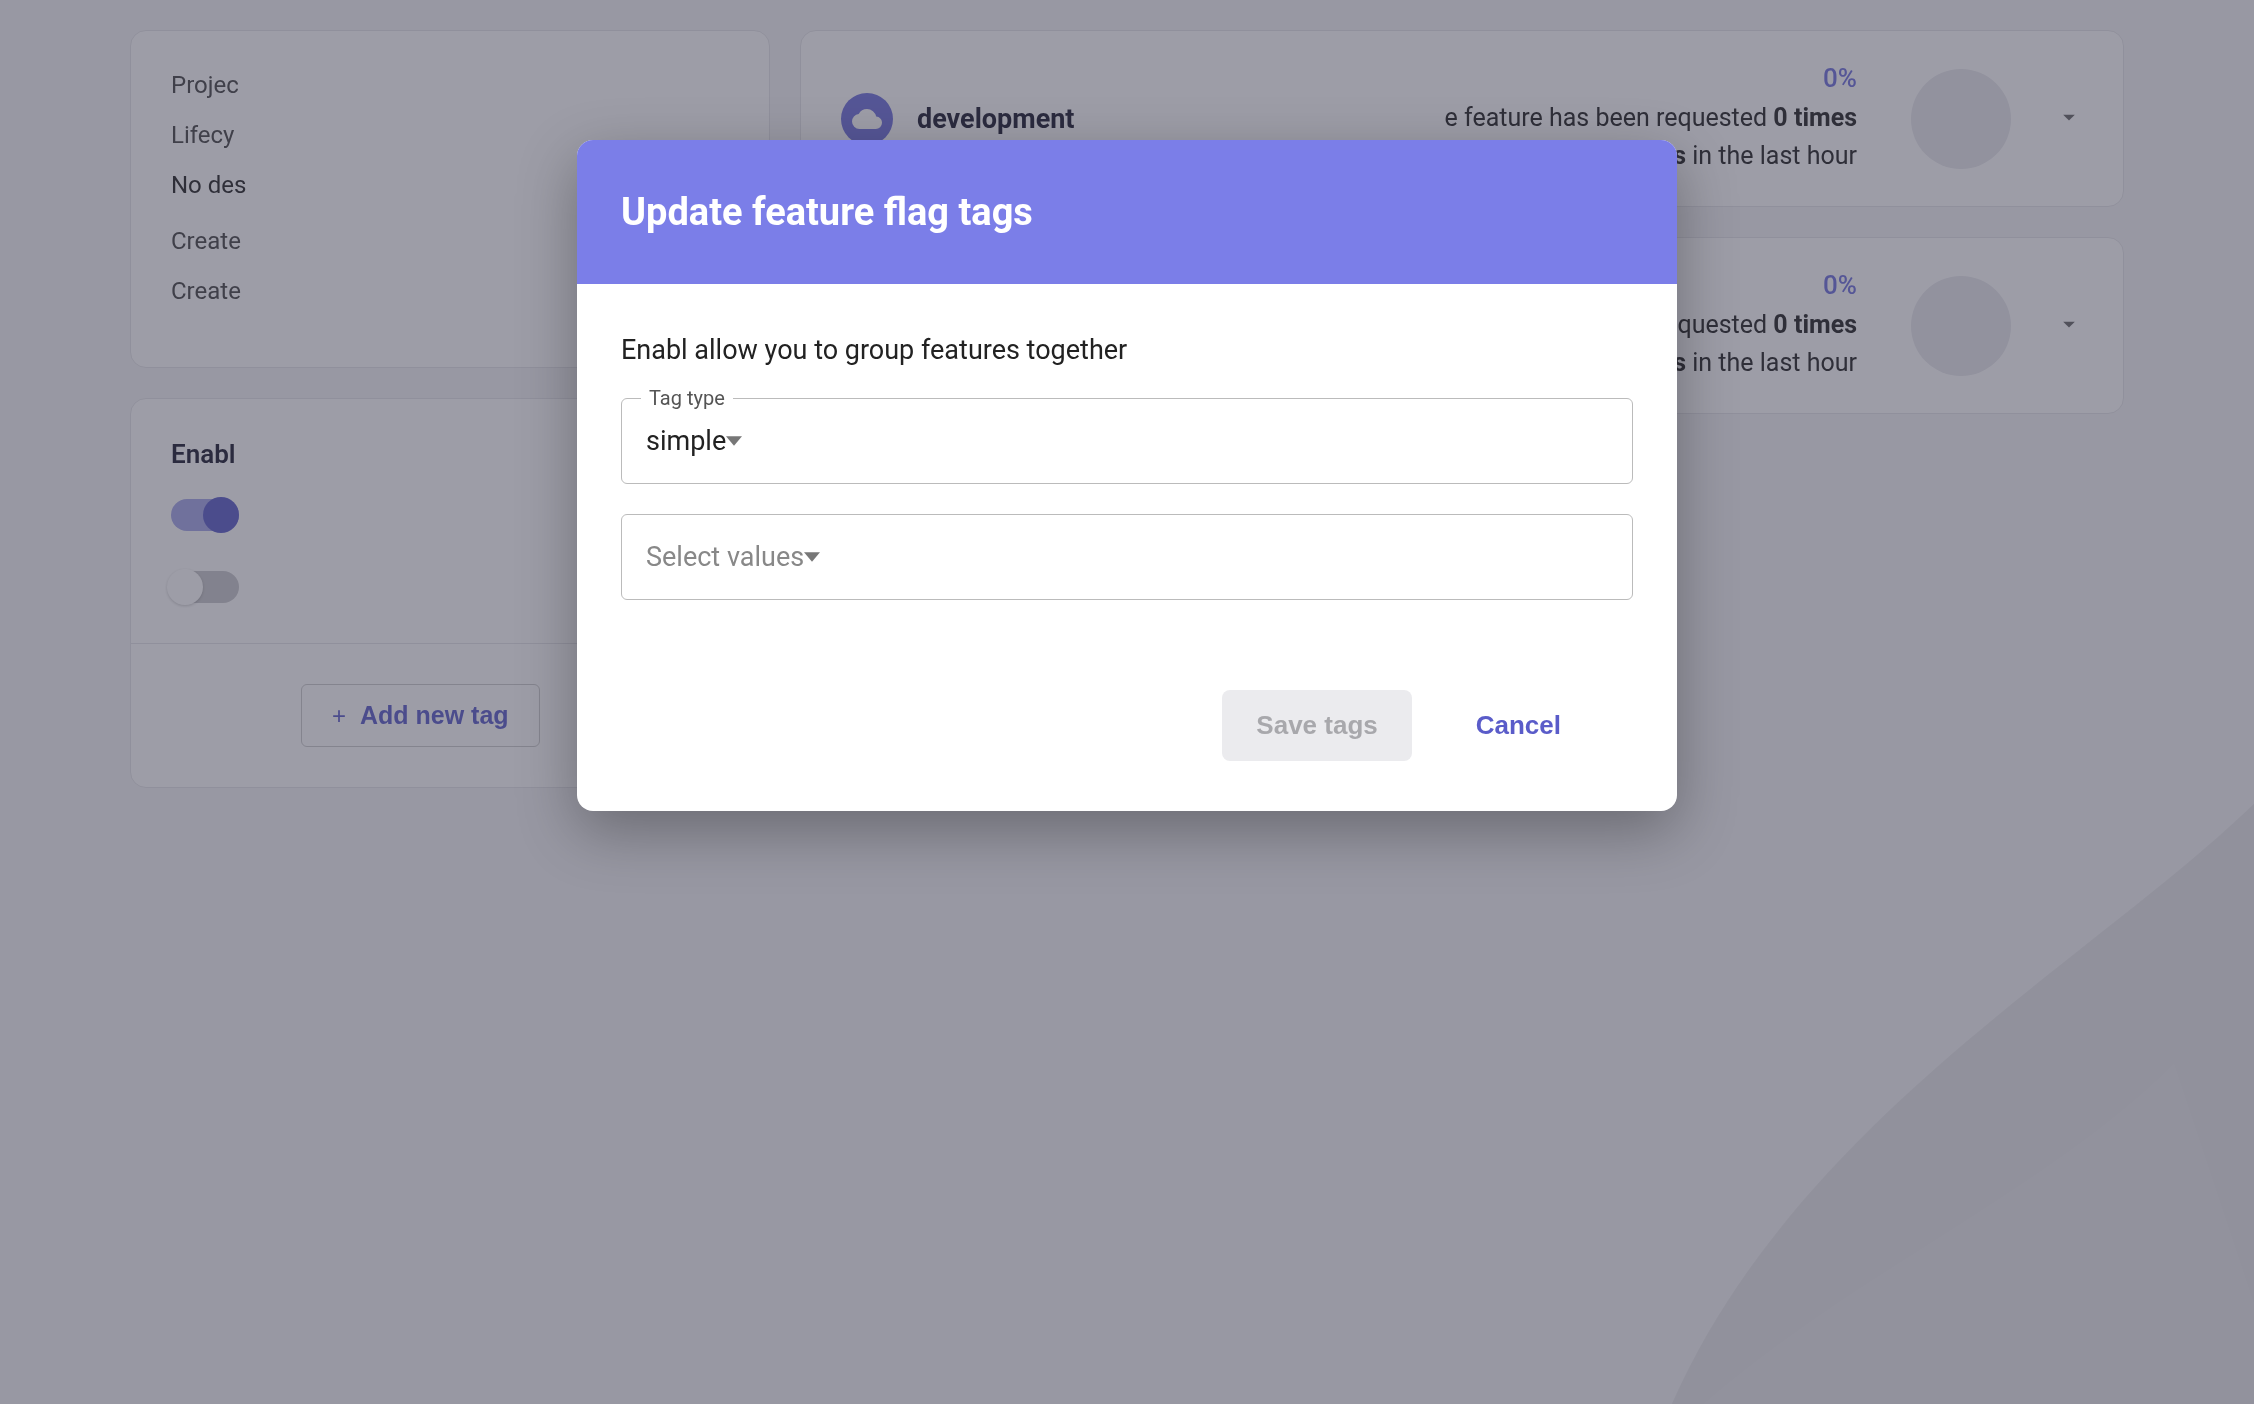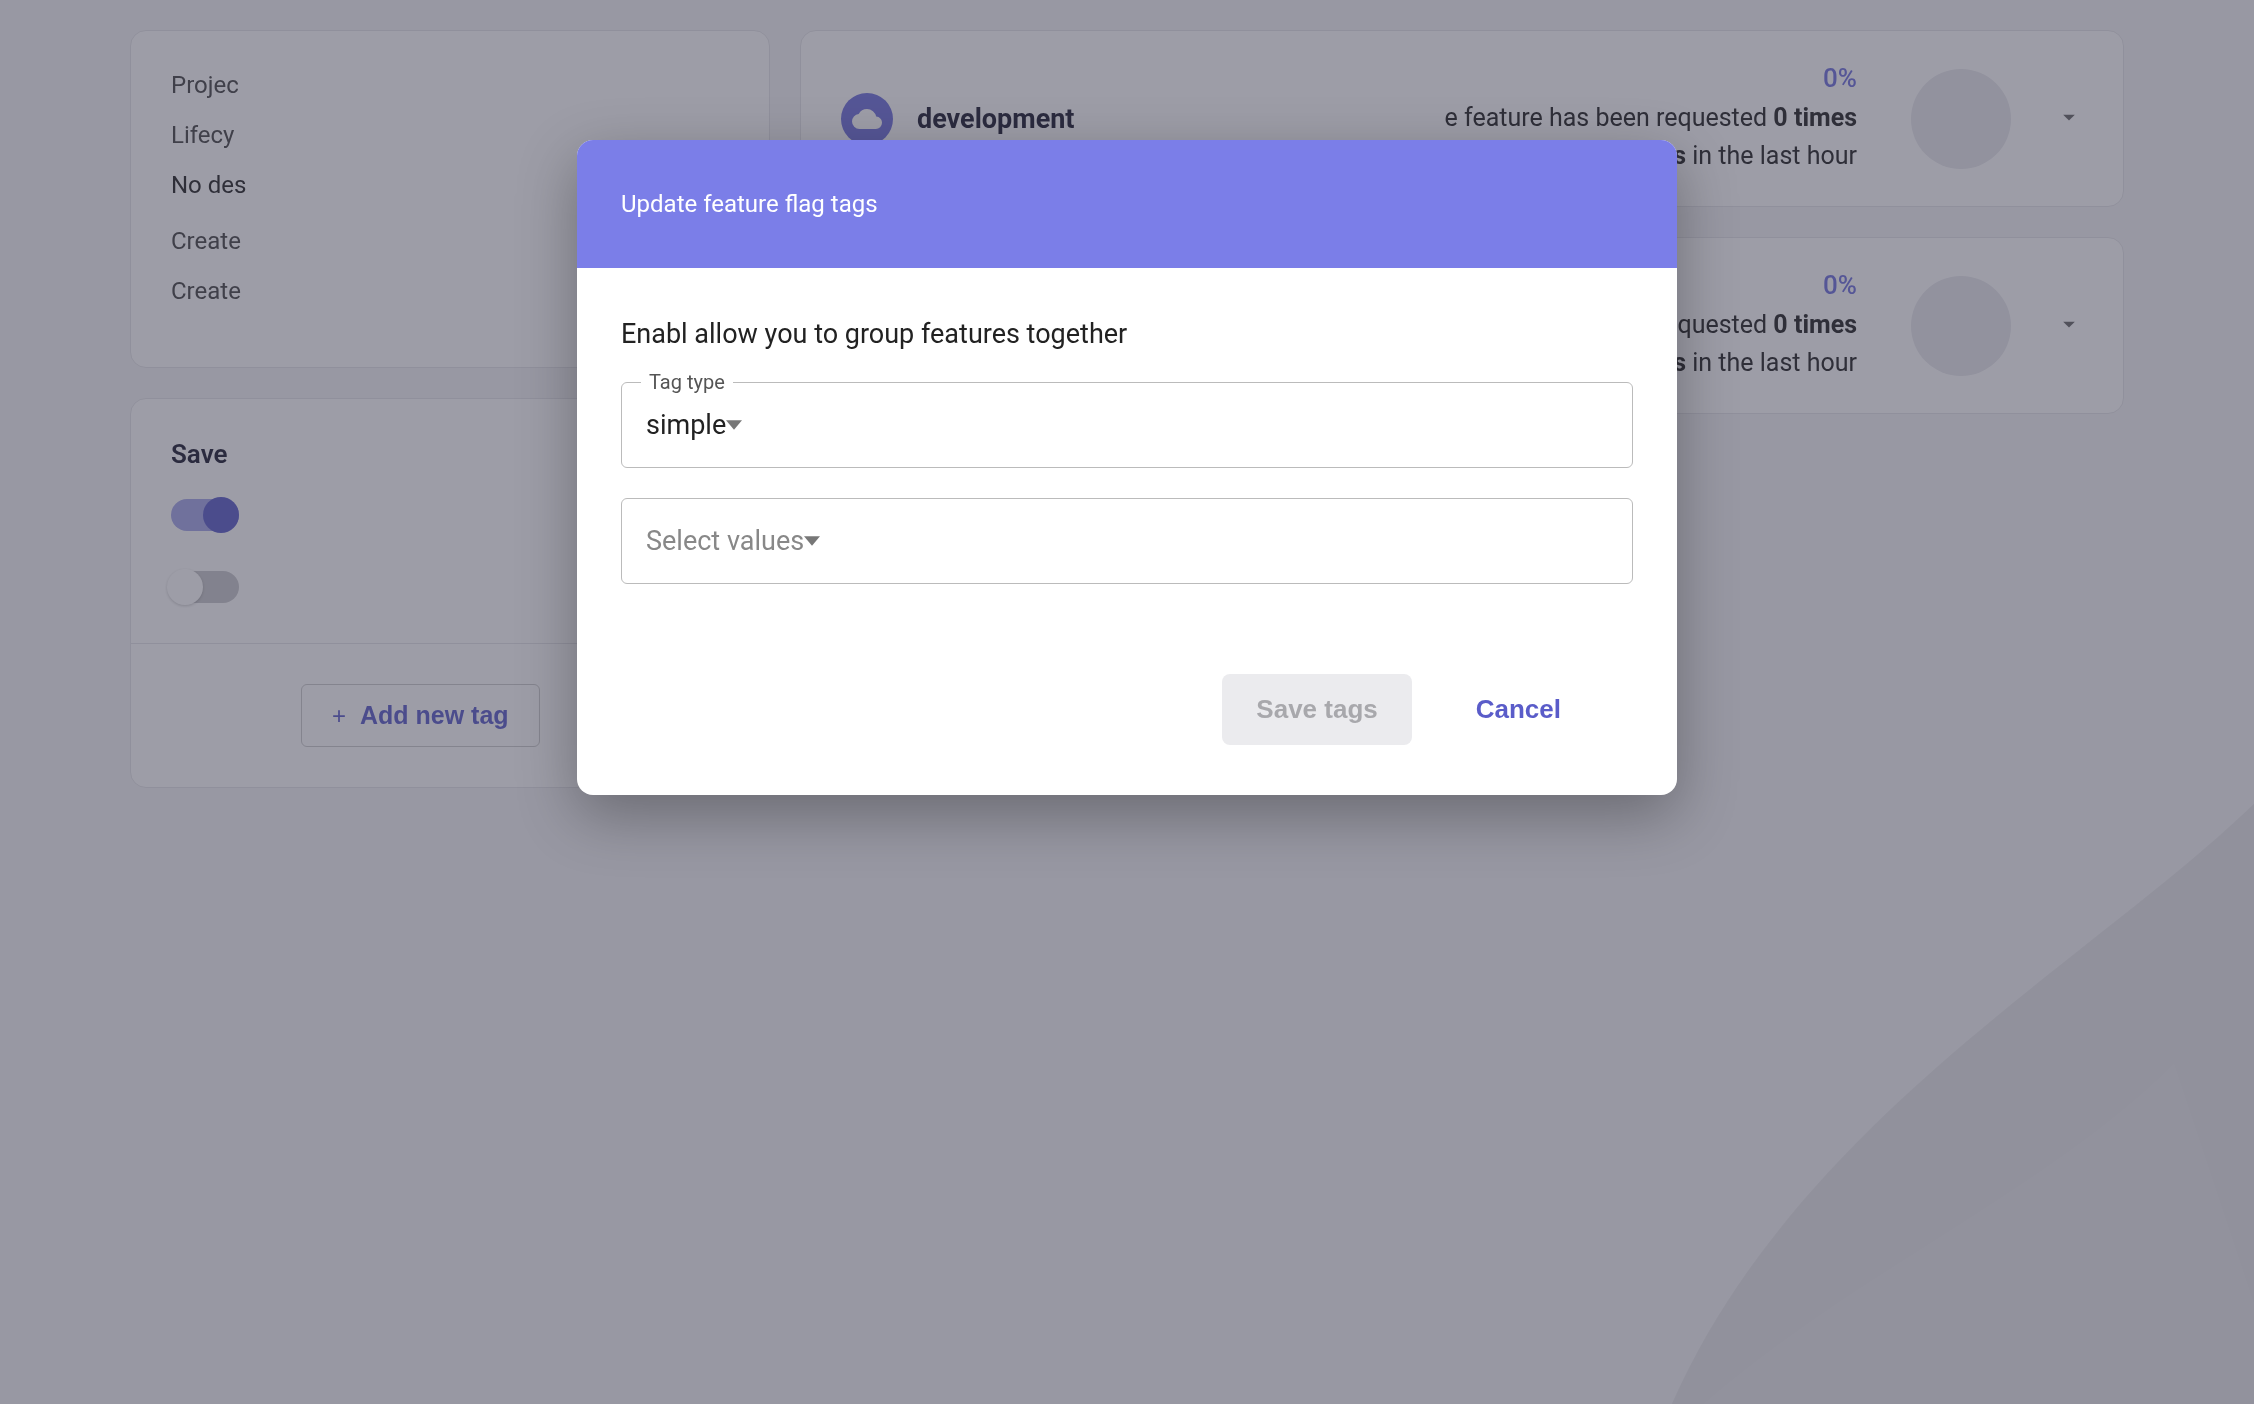--- a/index.html
+++ b/index.html
@@ -221,22 +221,22 @@
       background: #fff;
       border-radius: 16px;
       box-shadow: 0 20px 60px rgba(0,0,0,0.3);
       overflow: hidden;
     }
     .modal-header {
       background: #7b7ee8;
       padding: 50px 44px;
     }
     .modal-title {
-      font-size: 24px;
-      font-weight: 400;
+      font-size: 38px;
+      font-weight: 700;
       color: #fff;
     }
     .modal-body {
       padding: 50px 44px 20px 44px;
     }
     .modal-intro {
       font-size: 27px;
       color: #222;
       margin-bottom: 32px;
     }
@@ -312,21 +312,21 @@
   <div class="left-col">
     <div class="card">
       <div class="meta-row">Projec</div>
       <div class="meta-row">Lifecy</div>
       <div class="no-desc">No des</div>
       <div class="meta-row">Create</div>
       <div class="meta-row">Create</div>
     </div>
 
     <div class="card enable-card">
-      <div class="enable-title">Save</div>
+      <div class="enable-title">Enabl</div>
       <div class="toggle toggle-on"></div>
       <div class="toggle toggle-off"></div>
       <div class="tags-section">
         <button class="add-tag-btn">
           <span style="font-size:24px;font-weight:400;">+</span>
           <span>Add new tag</span>
         </button>
       </div>
     </div>
   </div>

